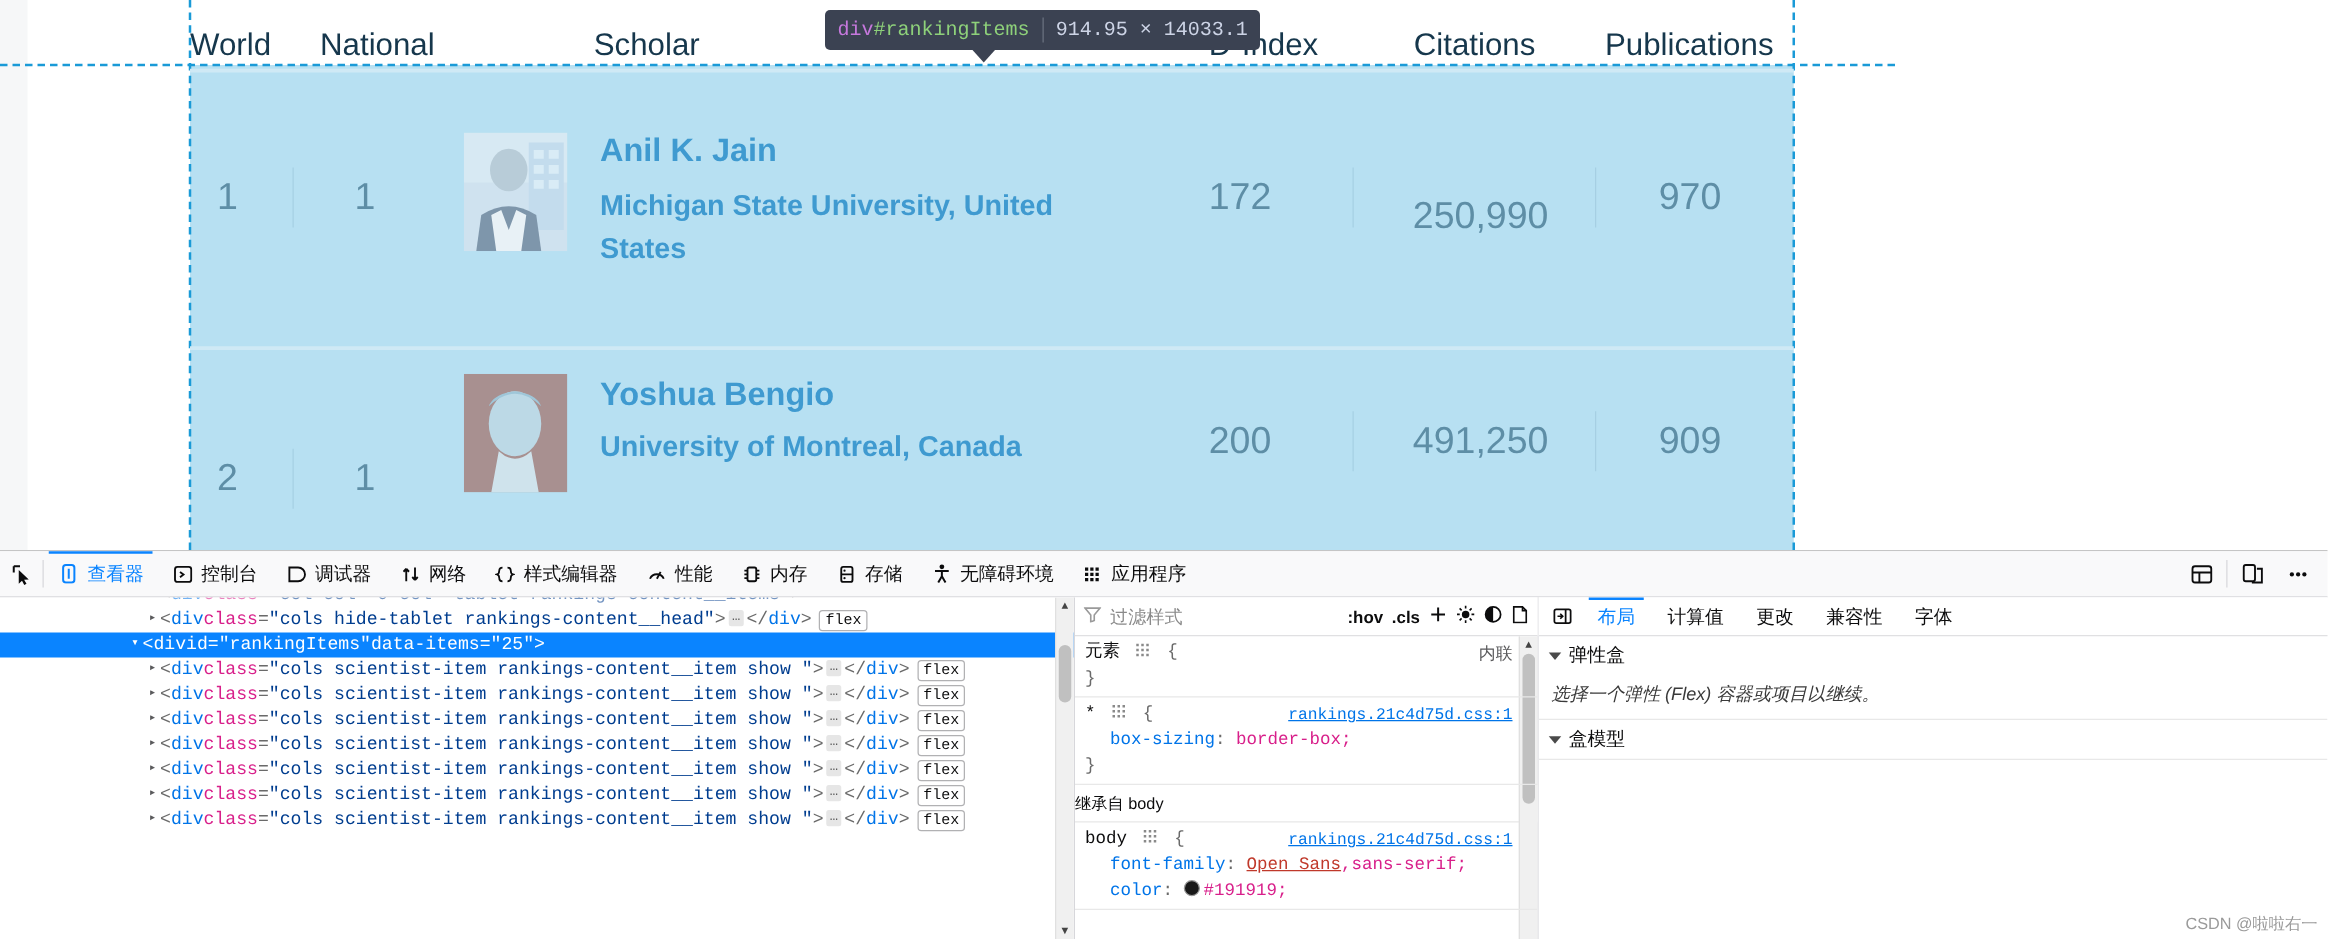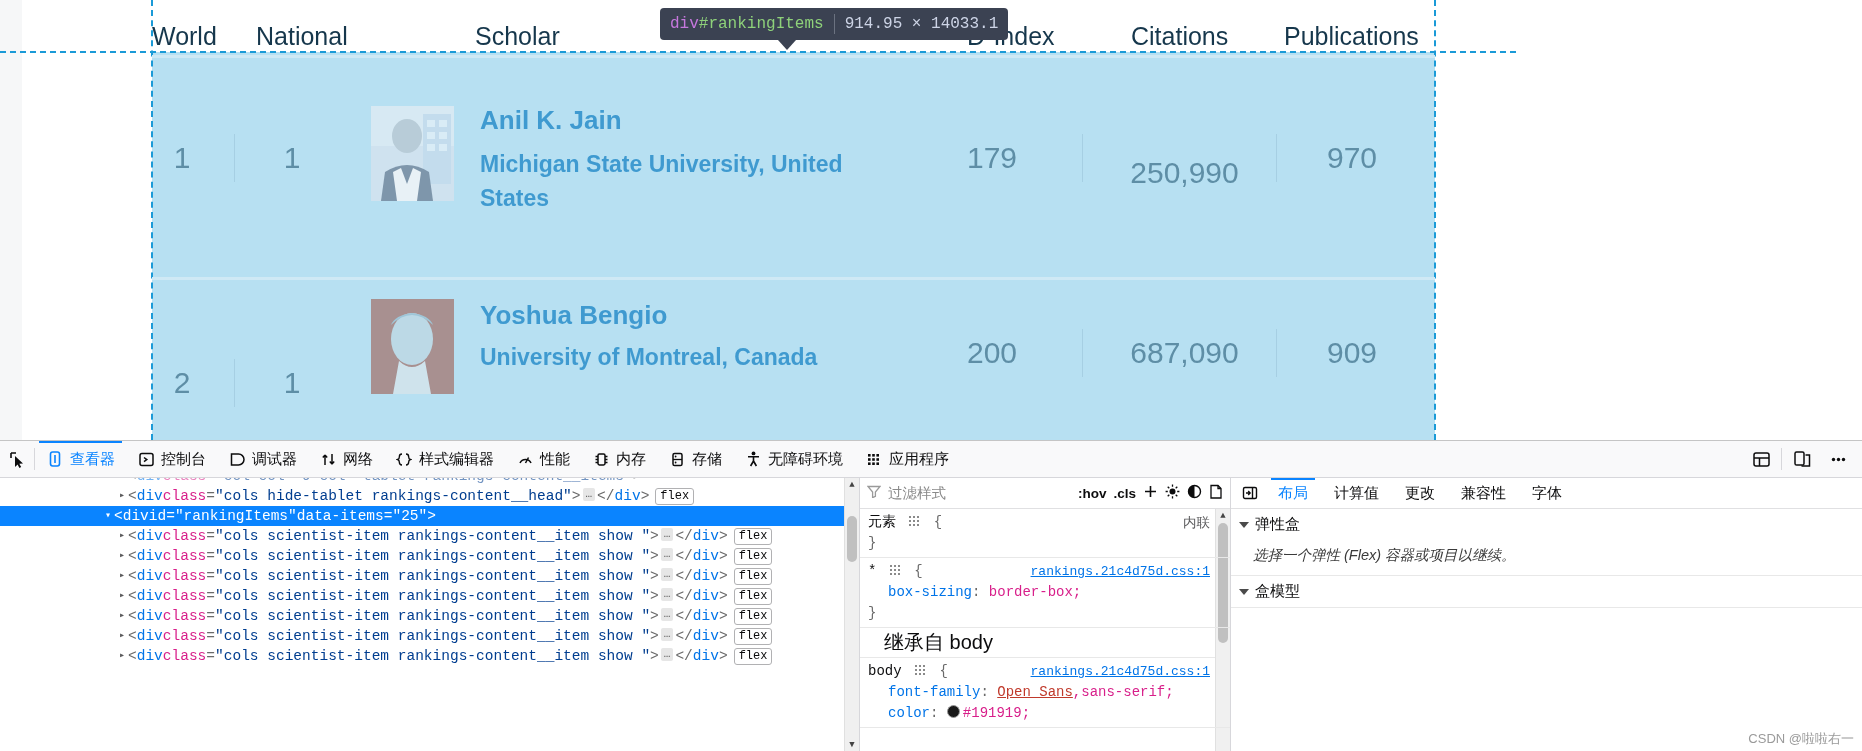--- a/index.html
+++ b/index.html
@@ -115,36 +115,36 @@
   .pseudo{font-weight:bold;font-size:13.5px;color:#0c0c0d;}
   .rules-body{flex:1;overflow:hidden;position:relative;font-family:"Liberation Mono", monospace;font-size:14px;line-height:21px;}
   .rule{padding:3px 8px 3px 8px;border-bottom:1px solid #e8e8e8;position:relative;}
   .rule .src{position:absolute;right:20px;top:3px;color:#0074e8;text-decoration:underline;font-size:13px;}
   .rule .inline-lbl{position:absolute;right:20px;top:3px;color:#5a5a5c;font-size:13.5px;font-family:"Liberation Sans",sans-serif;}
   .sel-txt{color:#0c0c0d;}
   .grip{display:inline-block;width:11px;height:11px;margin:0 5px;position:relative;top:1px;}
   .grip i{position:absolute;width:2px;height:2px;background:#8a8a8a;}
   .prop{color:#0074e8;}
   .pval{color:#d81f8a;}
-  .inherit-hdr{padding:4px 24px;font-family:"Liberation Sans",sans-serif;font-size:20px;color:#0c0c0d;border-bottom:1px solid #e8e8e8;background:#fff;}
+  .inherit-hdr{padding:4px 0;font-family:"Liberation Sans",sans-serif;font-size:13px;color:#0c0c0d;border-bottom:1px solid #e8e8e8;background:#fff;}
   .swatch{display:inline-block;width:11px;height:11px;border-radius:50%;background:#191919;border:1px solid #999;position:relative;top:1px;margin-right:3px;}
   .rscroll{position:absolute;right:0;top:0;bottom:0;width:14px;background:#f0f0f0;border-left:1px solid #e0e0e0;}
   .rscroll .thumb{position:absolute;left:2px;width:10px;top:14px;height:120px;background:#c0c0c0;border-radius:5px;}
 
   
   .lay-tabs{height:30px;border-bottom:1px solid #e0e0e2;display:flex;align-items:center;gap:0;padding-left:4px;background:#fff;}
   .lay-tab{padding:0 13px;height:30px;display:flex;align-items:center;font-size:15px;color:#0c0c0d;position:relative;white-space:nowrap;}
   .lay-tab.active{color:#0a84ff;}
   .lay-tab.active:after{content:"";position:absolute;left:6px;right:6px;top:0;height:2px;background:#0a84ff;}
   .lay-expand{width:30px;height:30px;display:flex;align-items:center;justify-content:center;}
   .lay-body{flex:1;overflow:hidden;}
   .lay-sect{border-bottom:1px solid #e8e8e8;}
   .lay-sect-hdr{display:flex;align-items:center;gap:6px;padding:6px 8px;font-size:15px;color:#0c0c0d;}
   .caret{display:inline-block;width:0;height:0;border-left:5px solid transparent;border-right:5px solid transparent;border-top:6px solid #4a4a4a;}
-  .lay-note{padding:6px 8px 10px 22px;font-size:14.5px;color:#3a3a3a;font-style:italic;}
+  .lay-note{padding:6px 8px 10px 10px;font-size:14.5px;color:#3a3a3a;font-style:italic;}
 
   
   .watermark{position:absolute;right:8px;bottom:4px;color:#9a9a9a;font-size:13px;font-family:"Liberation Sans",sans-serif;z-index:60;}
 </style>
 </head>
 <body>
 
 <div id="viewport">
   <div id="pagewrap">
 
@@ -183,21 +183,21 @@
           <rect x="56" y="38" width="8" height="7" fill="#d9ecf6"></rect>
           <rect x="68" y="38" width="8" height="7" fill="#d9ecf6"></rect>
           <ellipse cx="36" cy="30" rx="15" ry="17" fill="#b8ccd8"></ellipse>
           <path d="M10 95 L14 66 Q36 52 58 66 L62 95 Z" fill="#7e96ab"></path>
           <path d="M30 62 L36 78 L42 62 L50 66 L46 95 L26 95 L22 66 Z" fill="#e8f1f6"></path>
         </svg>
       </div>
       <div class="sname" style="left:328px;top:52px;">Anil K. Jain</div>
       <div class="saff" style="left:328px;top:95px;">Michigan State University, United States</div>
 
-      <div class="num" style="left:780px;top:88px;width:120px;">179</div>
+      <div class="num" style="left:780px;top:88px;width:120px;">172</div>
       <div class="vdiv" style="left:930px;top:82px;height:48px;"></div>
       <div class="num" style="left:945px;top:88px;width:175px;margin-top:15px;">250,990</div>
       <div class="vdiv" style="left:1124px;top:82px;height:48px;"></div>
       <div class="num" style="left:1140px;top:88px;width:120px;">970</div>
     </div>
 
     <div class="row" style="top:277px;height:163px;">
       <div class="rowline" style="top:0px;"></div>
       <div class="rank" style="left:0px;top:88px;width:60px;">2</div>
       <div class="vdiv" style="left:82px;top:82px;height:48px;"></div>
@@ -209,21 +209,21 @@
           <ellipse cx="41" cy="40" rx="21" ry="26" fill="#bcd9e6"></ellipse>
           <path d="M20 26 Q41 6 62 26 Q58 16 41 14 Q24 16 20 26 Z" fill="#9fc6d8"></path>
           <path d="M28 62 Q41 74 54 62 L60 95 L22 95 Z" fill="#cfe3ec"></path>
         </svg>
       </div>
       <div class="sname" style="left:328px;top:22px;">Yoshua Bengio</div>
       <div class="saff" style="left:328px;top:63px;">University of Montreal, Canada</div>
 
       <div class="num" style="left:780px;top:58px;width:120px;">200</div>
       <div class="vdiv" style="left:930px;top:52px;height:48px;"></div>
-      <div class="num" style="left:945px;top:58px;width:175px;">687,090</div>
+      <div class="num" style="left:945px;top:58px;width:175px;">491,250</div>
       <div class="vdiv" style="left:1124px;top:52px;height:48px;"></div>
       <div class="num" style="left:1140px;top:58px;width:120px;">909</div>
     </div>
 
     <div class="insp-tip">
       <span class="tag">div</span>
       <span class="id">#rankingItems</span>
       <span class="sep"></span>
       <span class="dims">914.95 × 14033.1</span>
       <span class="arrow"></span>

